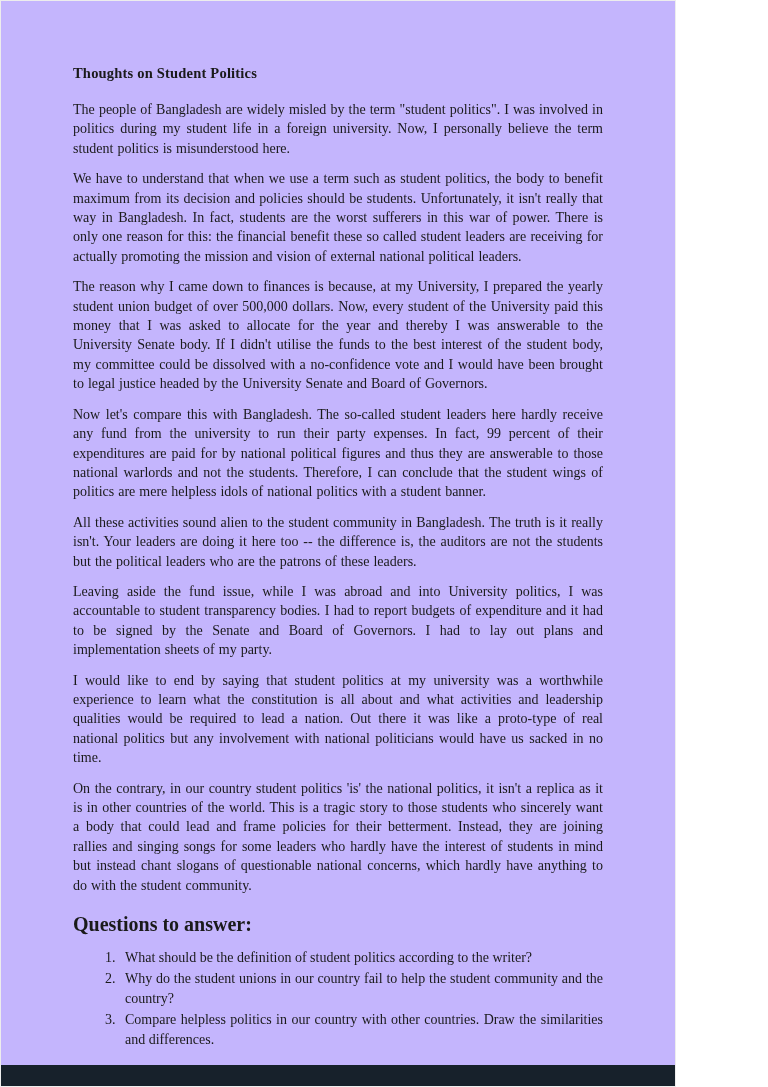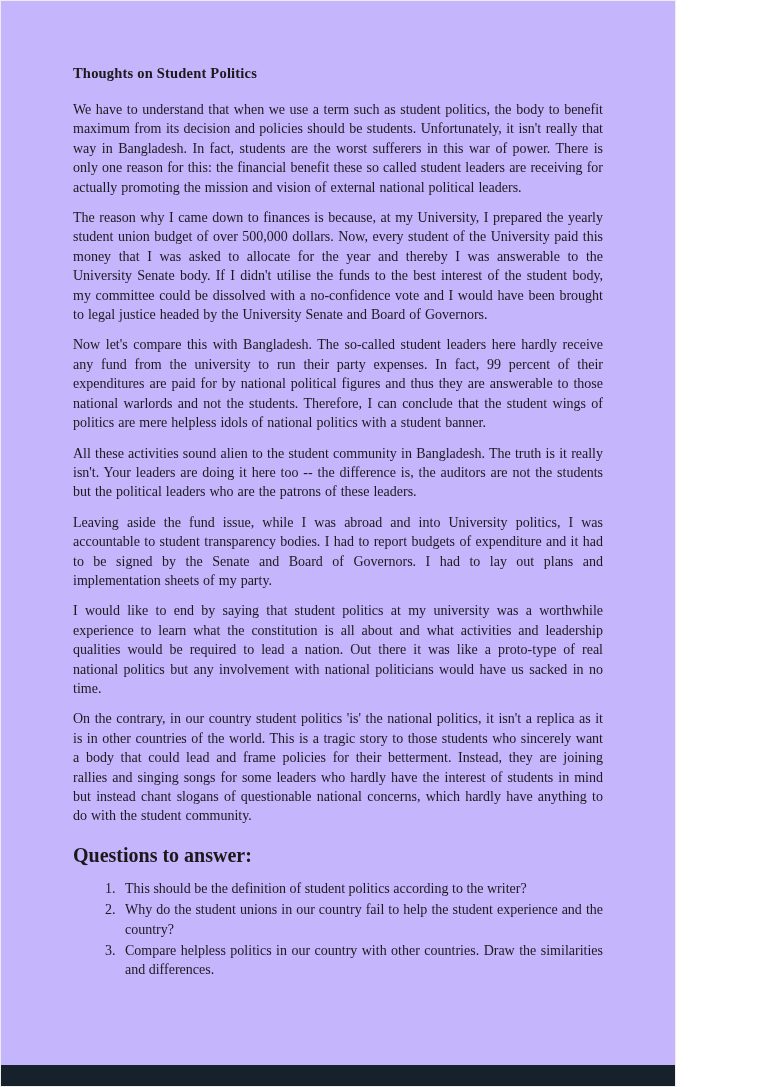--- a/index.html
+++ b/index.html
@@ -63,32 +63,33 @@
   }
 </style>
 </head>
 <body>
 
 <div class="page">
   <div class="content">
 
     <h1 class="doc-title">Thoughts on Student Politics</h1>
 
+    <p class="para">The people of Bangladesh are widely misled by the term "student politics". I was involved in politics during my student life in a foreign university. Now, I personally believe the term student politics is misunderstood here.</p>
     <p class="para">We have to understand that when we use a term such as student politics, the body to benefit maximum from its decision and policies should be students. Unfortunately, it isn't really that way in Bangladesh. In fact, students are the worst sufferers in this war of power. There is only one reason for this: the financial benefit these so called student leaders are receiving for actually promoting the mission and vision of external national political leaders.</p>
     <p class="para">The reason why I came down to finances is because, at my University, I prepared the yearly student union budget of over 500,000 dollars. Now, every student of the University paid this money that I was asked to allocate for the year and thereby I was answerable to the University Senate body. If I didn't utilise the funds to the best interest of the student body, my committee could be dissolved with a no-confidence vote and I would have been brought to legal justice headed by the University Senate and Board of Governors.</p>
     <p class="para">Now let's compare this with Bangladesh. The so-called student leaders here hardly receive any fund from the university to run their party expenses. In fact, 99 percent of their expenditures are paid for by national political figures and thus they are answerable to those national warlords and not the students. Therefore, I can conclude that the student wings of politics are mere helpless idols of national politics with a student banner.</p>
     <p class="para">All these activities sound alien to the student community in Bangladesh. The truth is it really isn't. Your leaders are doing it here too -- the difference is, the auditors are not the students but the political leaders who are the patrons of these leaders.</p>
     <p class="para">Leaving aside the fund issue, while I was abroad and into University politics, I was accountable to student transparency bodies. I had to report budgets of expenditure and it had to be signed by the Senate and Board of Governors. I had to lay out plans and implementation sheets of my party.</p>
     <p class="para">I would like to end by saying that student politics at my university was a worthwhile experience to learn what the constitution is all about and what activities and leadership qualities would be required to lead a nation. Out there it was like a proto-type of real national politics but any involvement with national politicians would have us sacked in no time.</p>
     <p class="para">On the contrary, in our country student politics 'is' the national politics, it isn't a replica as it is in other countries of the world. This is a tragic story to those students who sincerely want a body that could lead and frame policies for their betterment. Instead, they are joining rallies and singing songs for some leaders who hardly have the interest of students in mind but instead chant slogans of questionable national concerns, which hardly have anything to do with the student community.</p>
 
     <h2 class="questions-heading">Questions to answer:</h2>
 
     <ol class="questions">
-      <li>This should be the definition of student politics according to the writer?</li>
-      <li>Why do the student unions in our country fail to help the student experience and the country?</li>
+      <li>What should be the definition of student politics according to the writer?</li>
+      <li>Why do the student unions in our country fail to help the student community and the country?</li>
       <li>Compare helpless politics in our country with other countries. Draw the similarities and differences.</li>
     </ol>
 
   </div>
 
   <div class="footer-bar" style="background: rgb(23, 33, 43);"></div>
 </div>
 
 </body></html>

